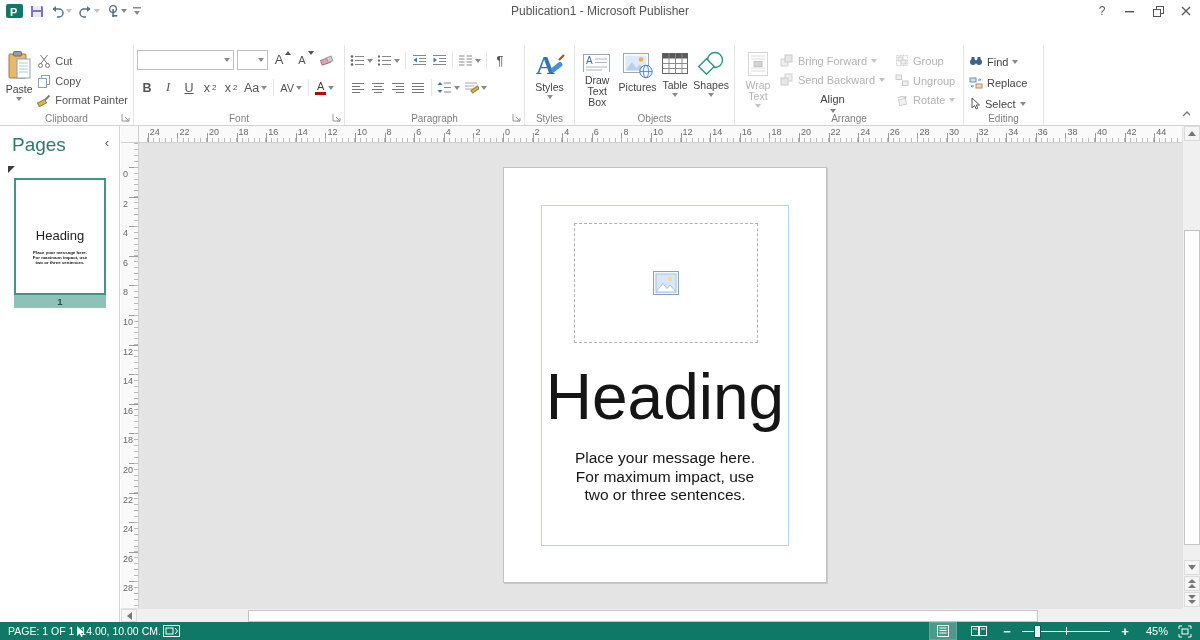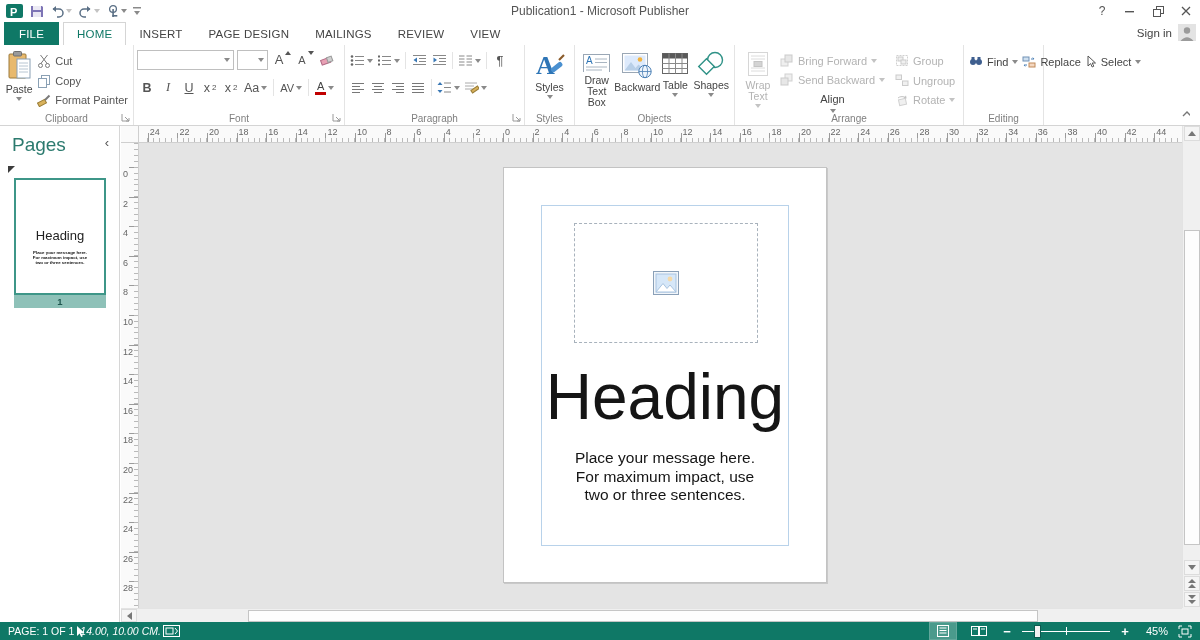--- a/index.html
+++ b/index.html
@@ -167,37 +167,20 @@
           </svg>
         </span>
       <span class="winbtn">
           <svg width="10" height="10">
             <path d="M1 1 L9 9 M9 1 L1 9" stroke="#555" stroke-width="1.3"></path>
           </svg>
         </span>
     </div>
   </div>
 
-  <div class="tabrow">
-    <span class="tab tab-file">FILE</span>
-    <span class="tab active">HOME</span>
-    <span class="tab">INSERT</span>
-    <span class="tab">PAGE DESIGN</span>
-    <span class="tab">MAILINGS</span>
-    <span class="tab">REVIEW</span>
-    <span class="tab">VIEW</span>
-    <span class="signin">
-      <span>Sign in</span>
-      <svg width="18" height="17">
-          <rect width="18" height="17" fill="#e3e3e3"></rect>
-          <circle cx="9" cy="6.5" r="3.2" fill="#9b9b9b"></circle>
-          <path d="M2.5 17 Q9 9.5 15.5 17 Z" fill="#9b9b9b"></path>
-        </svg>
-    </span>
-  </div>
 
   <div class="ribbon">
 
     <div class="rgroup" style="width:134px; display:flex;">
       <div class="bigbtn" style="width:44px;">
         <svg width="26" height="30">
           <rect x="3" y="3" width="17" height="24" rx="1" fill="#e8b96d" stroke="#9c7a3c"></rect>
           <rect x="7.5" y="0.5" width="8" height="4.5" rx="1" fill="#9a9a9a" stroke="#6e6e6e"></rect>
           <rect x="11" y="8" width="13" height="19" fill="#fff" stroke="#8aa0b4"></rect>
           <g stroke="#b8c6d2" stroke-width="1">
@@ -489,21 +472,21 @@
       <div class="bigbtn" style="width:44px;">
         <svg width="32" height="28">
           <rect x="1.5" y="2.5" width="25" height="19" fill="#fff" stroke="#9aa7b5"></rect>
           <rect x="3.5" y="4.5" width="21" height="15" fill="#ddeafc"></rect>
           <circle cx="19" cy="8.5" r="2.3" fill="#f2b23e"></circle>
           <path d="M3.5 19.5 L10 11 L14.5 17 L17.5 13.5 L24.5 19.5 Z" fill="#b8cfe8"></path>
           <circle cx="24" cy="20.5" r="6.2" fill="#eef4fb" stroke="#4a7fb5"></circle>
           <ellipse cx="24" cy="20.5" rx="2.6" ry="6.2" fill="none" stroke="#4a7fb5" stroke-width=".8"></ellipse>
           <line x1="17.8" y1="20.5" x2="30.2" y2="20.5" stroke="#4a7fb5" stroke-width=".8"></line>
         </svg>
-        <span class="lbl">Backward</span>
+        <span class="lbl">Pictures</span>
       </div>
       <div class="bigbtn" style="width:34px;">
         <svg width="28" height="26">
           <rect x="1.5" y="2.5" width="25" height="20" fill="#fff" stroke="#666"></rect>
           <rect x="1.5" y="2.5" width="25" height="5" fill="#5a5a5a"></rect>
           <g stroke="#8a8a8a">
               <line x1="1.5" y1="12.5" x2="26.5" y2="12.5"></line>
               <line x1="1.5" y1="17.5" x2="26.5" y2="17.5"></line>
               <line x1="8" y1="2.5" x2="8" y2="22.5"></line>
               <line x1="14.5" y1="2.5" x2="14.5" y2="22.5"></line>
@@ -589,21 +572,21 @@
               <path d="M11 1.5 L11.6 4.6 L8.6 4 Z" fill="#777"></path>
             </svg>
           <span>Rotate</span>
             <span class="dd dis"></span>
         </div>
       </div>
       <span class="glabel">Arrange</span>
     </div>
 
     <div class="rgroup" style="width:80px;">
-      <div style="display:flex; flex-direction:row; padding-top:2px;">
+      <div style="display:flex; flex-direction:column; padding-top:2px;">
         <div class="smallbtn" style="color:#444;">
           <svg width="14" height="12">
               <circle cx="4" cy="6" r="3" fill="#3f5f8f"></circle>
               <circle cx="10" cy="6" r="3" fill="#3f5f8f"></circle>
               <rect x="5.5" y="4.5" width="3" height="2" fill="#3f5f8f"></rect>
               <rect x="2.5" y="1" width="3" height="3" fill="#3f5f8f"></rect>
               <rect x="8.5" y="1" width="3" height="3" fill="#3f5f8f"></rect>
             </svg>
           <span>Find</span>
             <span class="dd"></span>
@@ -803,21 +786,21 @@
     <div class="hthumb"></div>
   </div>
   <div class="corner-sq"></div>
 
   <div class="statusbar">
     <div class="sb-left">
       <span>PAGE: 1 OF 1</span>
       <svg width="10" height="13">
           <path d="M1 1 L1 11 L3.6 8.6 L5.2 12 L6.8 11.2 L5.2 8 L8.5 8 Z" fill="#fff"></path>
         </svg>
-      <span style="margin-left:-8px;font-style:italic;">14.00, 10.00 CM.</span>
+      <span style="margin-left:-8px;">14.00, 10.00 CM.</span>
       <svg width="17" height="12">
           <rect x="0.5" y="0.5" width="16" height="11" fill="none" stroke="#fff"></rect>
           <rect x="3" y="3" width="7" height="6" fill="none" stroke="#fff"></rect>
           <path d="M12 3 L14.5 6 L12 9" fill="none" stroke="#fff"></path>
         </svg>
     </div>
     <div class="sb-right">
       <span class="viewbtn sel">
         <svg width="14" height="12">
             <rect x="1.5" y="0.5" width="11" height="11" fill="none" stroke="#fff"></rect>

